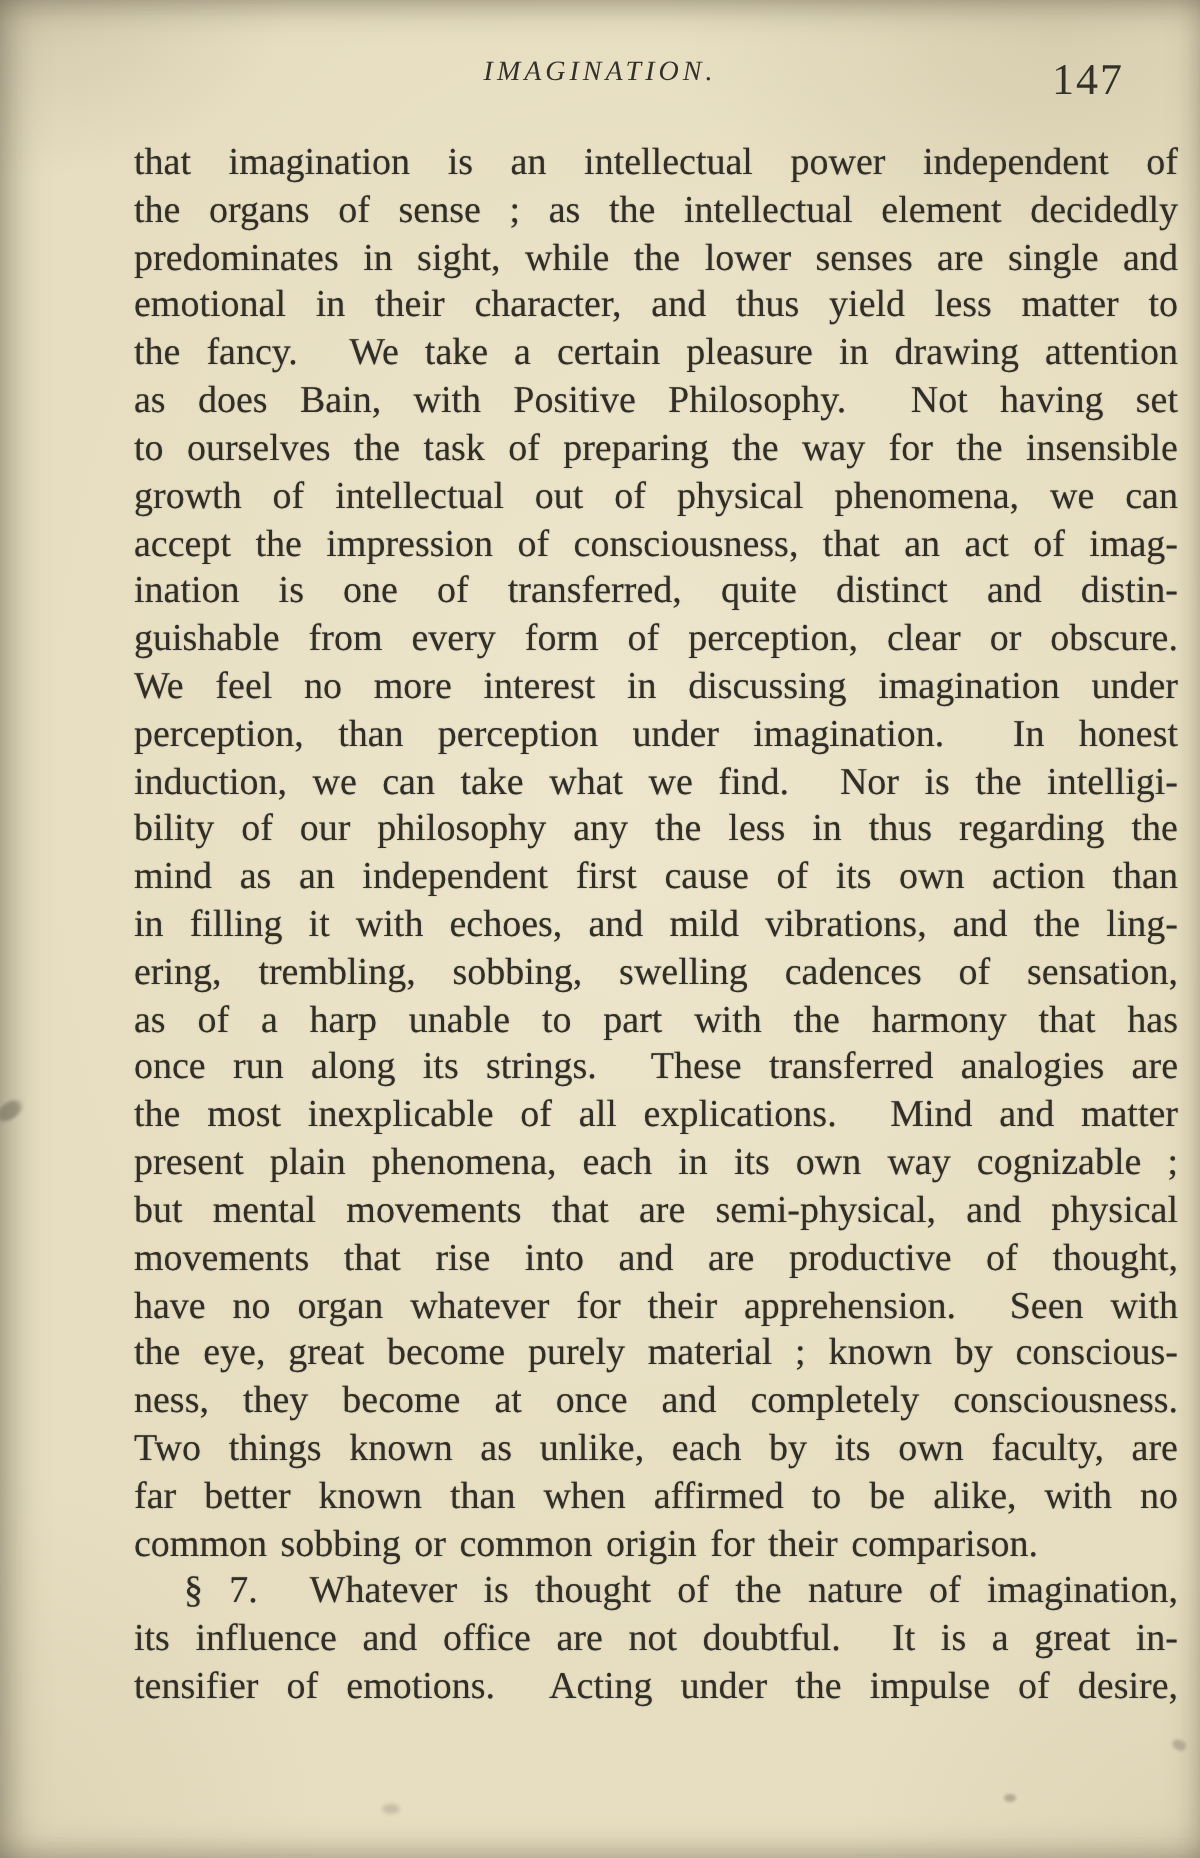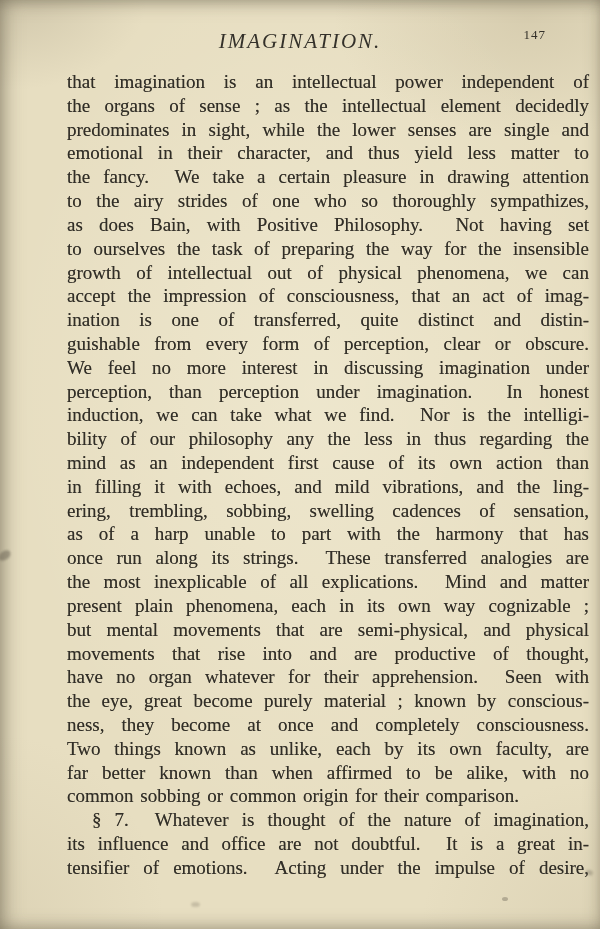--- a/index.html
+++ b/index.html
@@ -33,29 +33,29 @@
     left: 0;
     width: 100%;
     height: 22px;
   }
   .running-title {
     position: absolute;
     left: 0;
     width: 100%;
     text-align: center;
     font-style: italic;
-    font-size: 21px;
+    font-size: 14px;
     letter-spacing: 2px;
     color: #34312a;
   }
   .page-number {
     position: absolute;
     top: -2px;
-    right: 54px;
-    font-size: 13px;
+    right: 38px;
+    font-size: 22px;
     letter-spacing: 1px;
     color: #34312a;
   }
   .body-text {
     position: absolute;
     top: 70px;
     left: 40px;
     width: 522px;
     font-size: 19px;
     line-height: 23.82px;
@@ -131,21 +131,20 @@
     <div class="page-number">147</div>
   </div>
 
   <div class="body-text">
       <div class="paragraph">
         <div class="line">that imagination is an intellectual power independent of</div>
         <div class="line">the organs of sense ; as the intellectual element decidedly</div>
         <div class="line">predominates in sight, while the lower senses are single and</div>
         <div class="line">emotional in their character, and thus yield less matter to</div>
         <div class="line">the fancy.&nbsp; We take a certain pleasure in drawing attention</div>
-        <div class="line">to the airy strides of one who so thoroughly sympathizes,</div>
         <div class="line">as does Bain, with Positive Philosophy.&nbsp; Not having set</div>
         <div class="line">to ourselves the task of preparing the way for the insensible</div>
         <div class="line">growth of intellectual out of physical phenomena, we can</div>
         <div class="line">accept the impression of consciousness, that an act of imag-</div>
         <div class="line">ination is one of transferred, quite distinct and distin-</div>
         <div class="line">guishable from every form of perception, clear or obscure.</div>
         <div class="line">We feel no more interest in discussing imagination under</div>
         <div class="line">perception, than perception under imagination.&nbsp; In honest</div>
         <div class="line">induction, we can take what we find.&nbsp; Nor is the intelligi-</div>
         <div class="line">bility of our philosophy any the less in thus regarding the</div>

